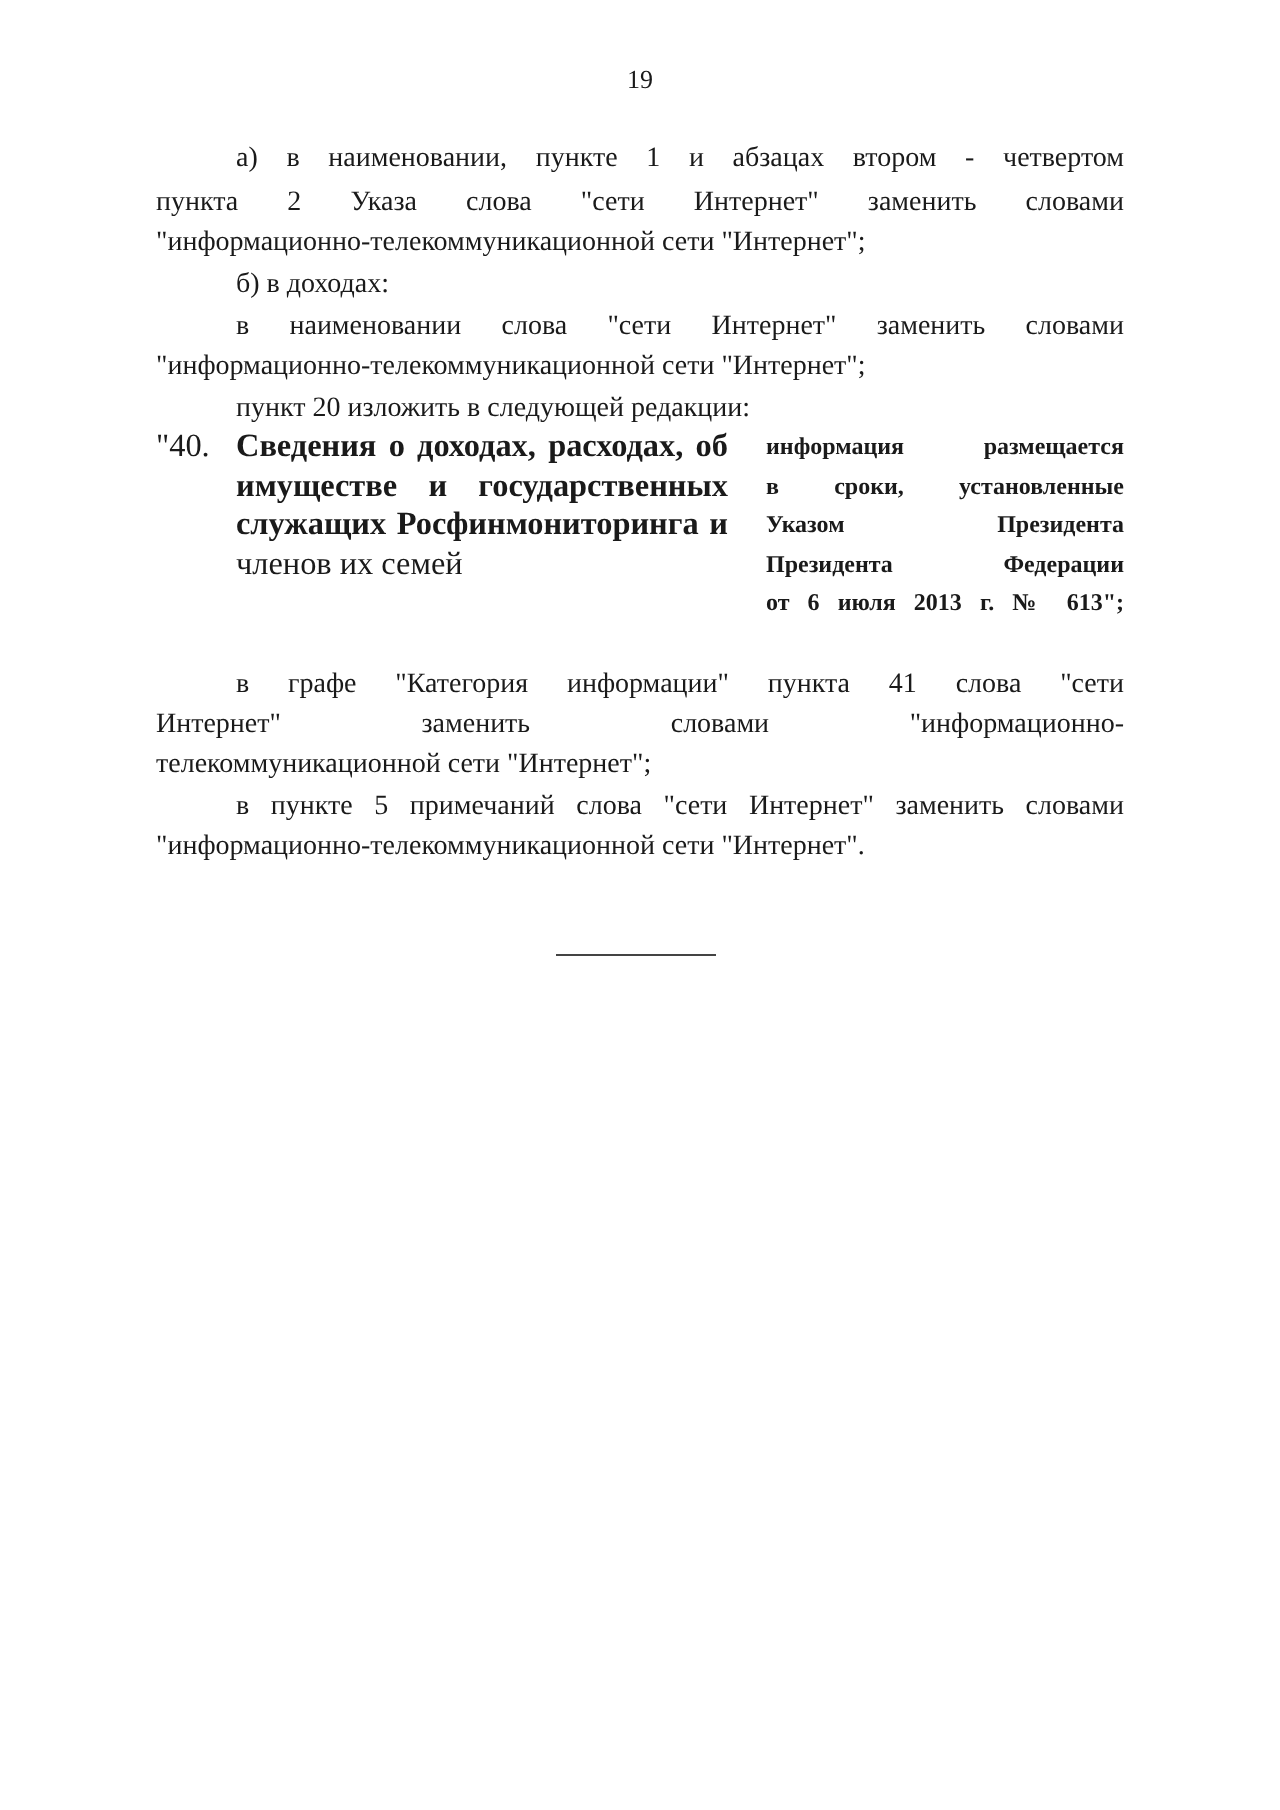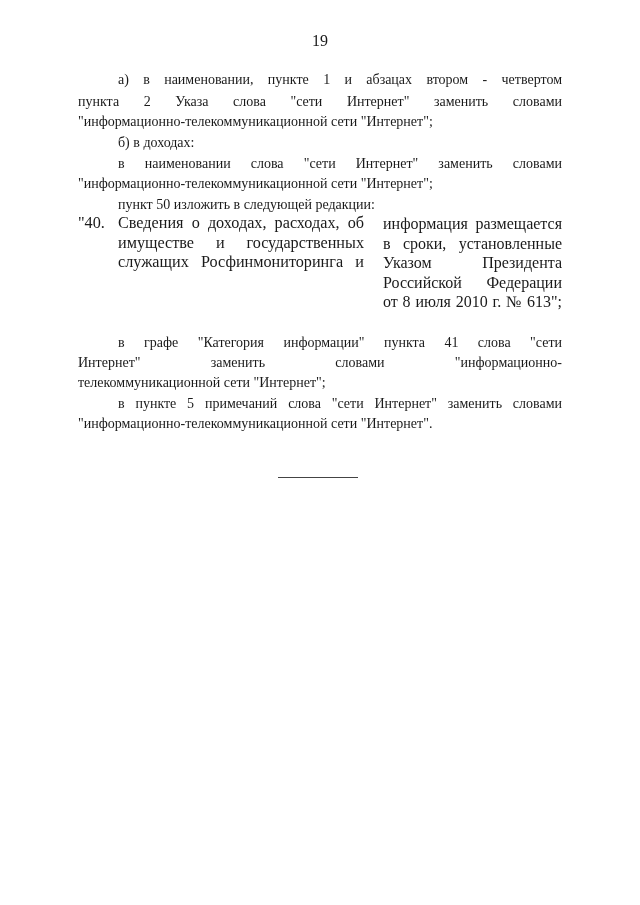--- a/index.html
+++ b/index.html
@@ -1,56 +1,57 @@
 <!DOCTYPE html>
 <html><head>
 <meta charset="utf-8">
 <style>
   html, body { margin: 0; padding: 0; background: #ffffff; }
   body { width: 640px; height: 905px; position: relative; overflow: hidden;
          font-family: "Liberation Serif", "DejaVu Serif", serif; color: #1a1a1a; }
-  .page-num { position: absolute; top: 32px; left: 0; width: 640px; text-align: center; font-size: 16px; }
+  .page-num { position: absolute; top: 32px; left: 0; width: 640px; text-align: center; font-size: 13px; }
   .line { position: absolute; left: 78px; width: 484px; font-size: 14px; line-height: 19.6px; white-space: nowrap; font-family: Liberation Serif, serif; }
   .just { text-align: justify; text-align-last: justify; }
   .indent { left: 118px; width: 444px; }
   .col-num { position: absolute; left: 78px; font-size: 16.2px; line-height: 19.6px; }
   .col-left { position: absolute; left: 118px; width: 246px; font-size: 16.2px; line-height: 19.6px; }
-  .col-right { position: absolute; left: 383px; width: 179px; font-size: 16px; line-height: 19.6px; }
+  .col-right { position: absolute; left: 383px; width: 179px; font-size: 12px; line-height: 19.6px; }
   .col-left div, .col-right div { white-space: nowrap; }
-  .j { text-align: justify; text-align-last: justify; }
+  .j { text-align: justify; text-align-last: justify; font-weight: bold; }
   .divider { position: absolute; top: 477px; left: 278px; width: 80px; height: 1px; background: #444; }
 </style>
 </head>
 <body>
 
 <div class="page-num">19</div>
 
 <div class="line indent just" style="top:70px">а) в наименовании, пункте 1 и абзацах втором - четвертом</div>
 <div class="line just" style="top:92px">пункта 2 Указа слова "сети Интернет" заменить словами</div>
 <div class="line" style="top:112px">"информационно-телекоммуникационной сети "Интернет";</div>
 
 <div class="line indent" style="top:133px">б) в доходах:</div>
 
 <div class="line indent just" style="top:154px">в наименовании слова "сети Интернет" заменить словами</div>
 <div class="line" style="top:174px">"информационно-телекоммуникационной сети "Интернет";</div>
 
-<div class="line indent" style="top:195px">пункт 50 изложить в следующей редакции:</div>
+<div class="line indent" style="top:195px">пункт 20 изложить в следующей редакции:</div>
 
 <div class="col-num" style="top:214px">"40.</div>
 <div class="col-left" style="top:214px">
   <div class="j">Сведения о доходах, расходах, об</div>
   <div class="j">имуществе и государственных</div>
   <div class="j">служащих Росфинмониторинга и</div>
+  <div>членов их семей</div>
 </div>
 <div class="col-right" style="top:214px">
   <div class="j">информация размещается</div>
   <div class="j">в сроки, установленные</div>
   <div class="j">Указом Президента</div>
-  <div class="j">Российской Федерации</div>
-  <div class="j">от 8 июля 2010 г. № 613";</div>
+  <div class="j">Президента Федерации</div>
+  <div class="j">от 6 июля 2013 г. № 613";</div>
 </div>
 
 <div class="line indent just" style="top:333px">в графе "Категория информации" пункта 41 слова "сети</div>
 <div class="line just" style="top:353px">Интернет" заменить словами "информационно-</div>
 <div class="line" style="top:373px">телекоммуникационной сети "Интернет";</div>
 
 <div class="line indent just" style="top:394px">в пункте 5 примечаний слова "сети Интернет" заменить словами</div>
 <div class="line" style="top:414px">"информационно-телекоммуникационной сети "Интернет".</div>
 
 <div class="divider"></div>

